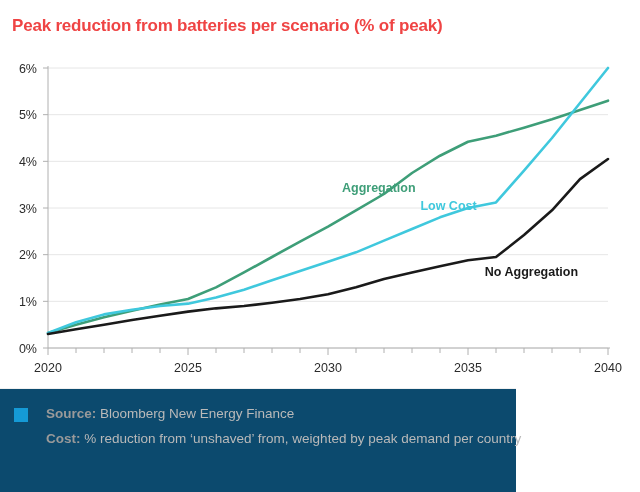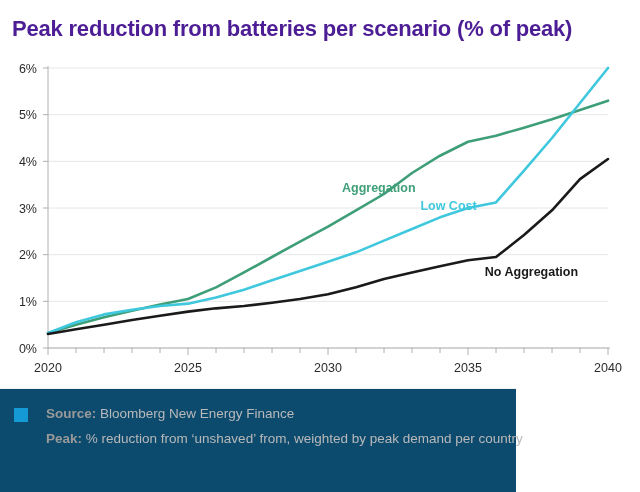--- a/index.html
+++ b/index.html
@@ -12,23 +12,23 @@
     width: 640px;
     height: 492px;
     background: #ffffff;
     font-family: "Liberation Sans", sans-serif;
     overflow: hidden;
   }
   #chart-title {
     position: absolute;
     left: 12px;
     top: 16px;
-    font-size: 22px;
+    font-size: 17px;
     font-weight: bold;
-    color: #4c1d95;
+    color: #ef4444;
     letter-spacing: -0.2px;
     white-space: nowrap;
     text-align: right;
   }
   #plot-area {
     position: absolute;
     left: 0;
     top: 0;
     width: 640px;
     height: 380px;
@@ -187,19 +187,19 @@
   </div>
 
   <div id="footer">
     <div id="footer-swatch" style="background: rgb(21, 154, 214);"></div>
     <div id="footer-text">
       <span class="footer-row">
         <span class="footer-key">Source:</span>
         <span class="footer-val">Bloomberg New Energy Finance</span>
       </span>
       <span class="footer-row">
-        <span class="footer-key">Peak:</span>
+        <span class="footer-key">Cost:</span>
         <span class="footer-val">% reduction from ‘unshaved’ from, weighted by peak demand per country</span>
       </span>
     </div>
   </div>
 
 </div>
 
 </body></html>

